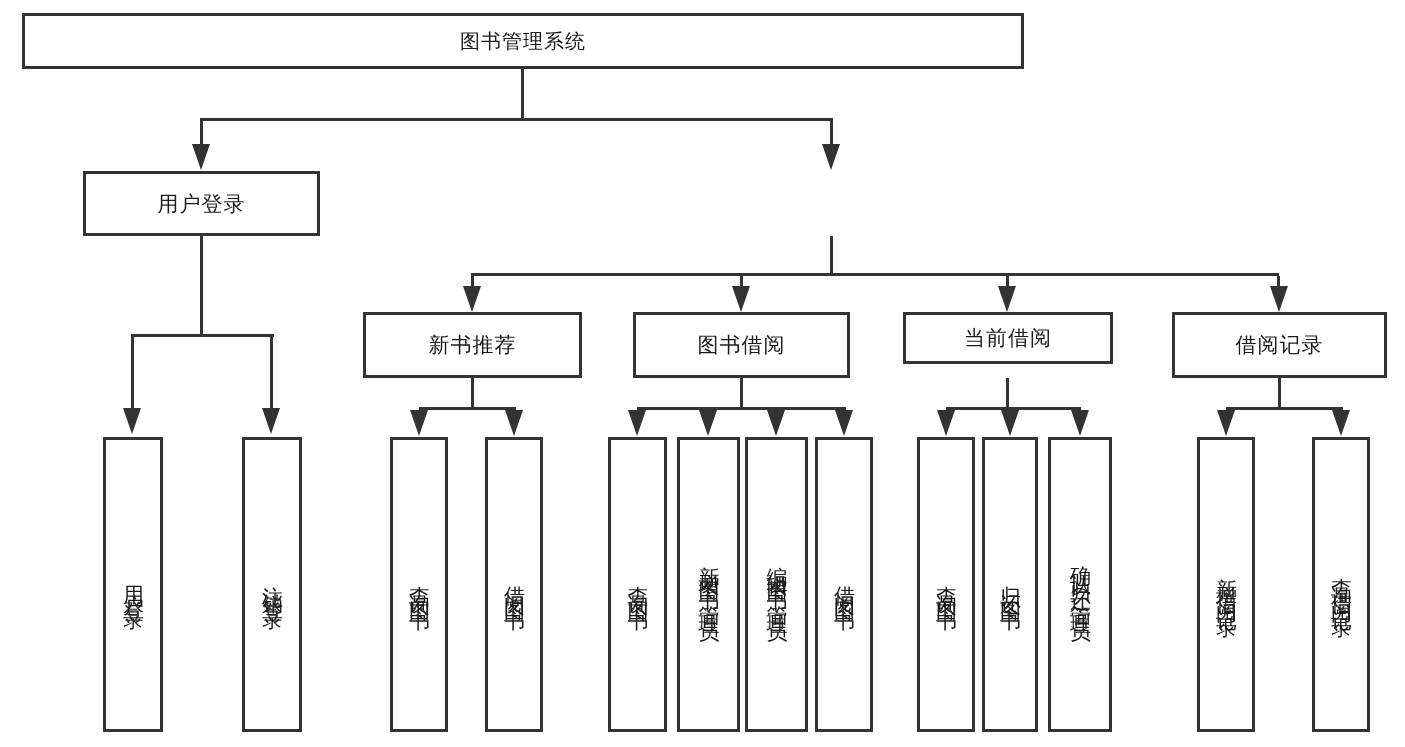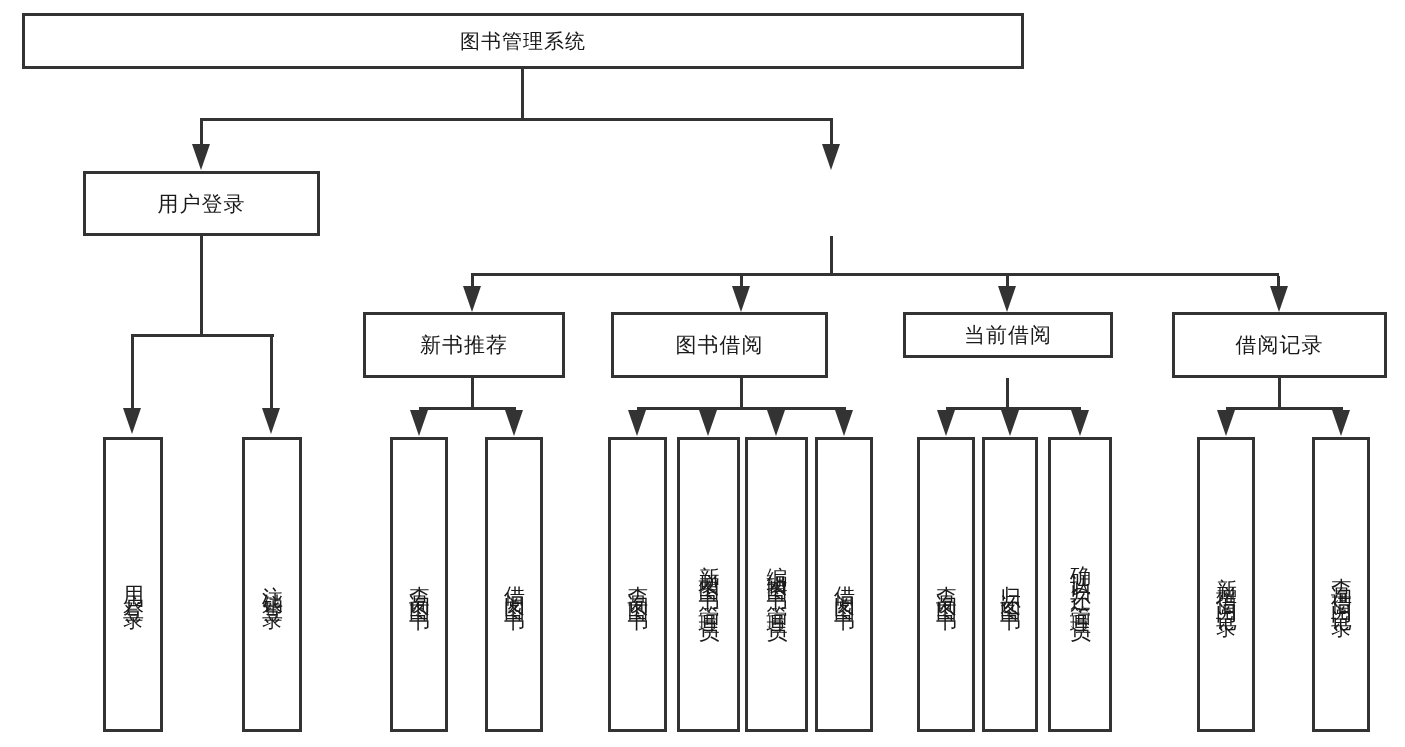--- a/index.html
+++ b/index.html
@@ -84,27 +84,27 @@
   <div class="ln h" style="left:471px;top:273px;width:808px;"></div>
   <div class="ln v" style="left:471px;top:276px;height:12px;"></div>
   <div class="arr" style="left:463px;top:286px;"></div>
   <div class="ln v" style="left:740px;top:276px;height:12px;"></div>
   <div class="arr" style="left:732px;top:286px;"></div>
   <div class="ln v" style="left:1006px;top:276px;height:12px;"></div>
   <div class="arr" style="left:998px;top:286px;"></div>
   <div class="ln v" style="left:1277px;top:276px;height:12px;"></div>
   <div class="arr" style="left:1270px;top:286px;"></div>
 
-  <div class="box lvl" style="left:363px;top:312px;width:202px;height:66px;">
+  <div class="box lvl" style="left:363px;top:312px;width:219px;height:66px;">
     <span>新书推荐</span>
   </div>
-  <div class="box lvl" style="left:611px;top:312px;width:217px;height:66px;">
+  <div class="box lvl" style="left:633px;top:312px;width:217px;height:66px;">
     <span>图书借阅</span>
   </div>
-  <div class="box lvl" style="left:903px;top:312px;width:210px;height:46px;">
+  <div class="box lvl" style="left:903px;top:312px;width:210px;height:52px;">
     <span>当前借阅</span>
   </div>
   <div class="box lvl" style="left:1172px;top:312px;width:215px;height:66px;">
     <span>借阅记录</span>
   </div>
 
   <div class="ln v" style="left:471px;top:378px;height:32px;"></div>
   <div class="ln h" style="left:419px;top:407px;width:97px;"></div>
   <div class="arr" style="left:410px;top:410px;"></div>
   <div class="arr" style="left:505px;top:410px;"></div>

